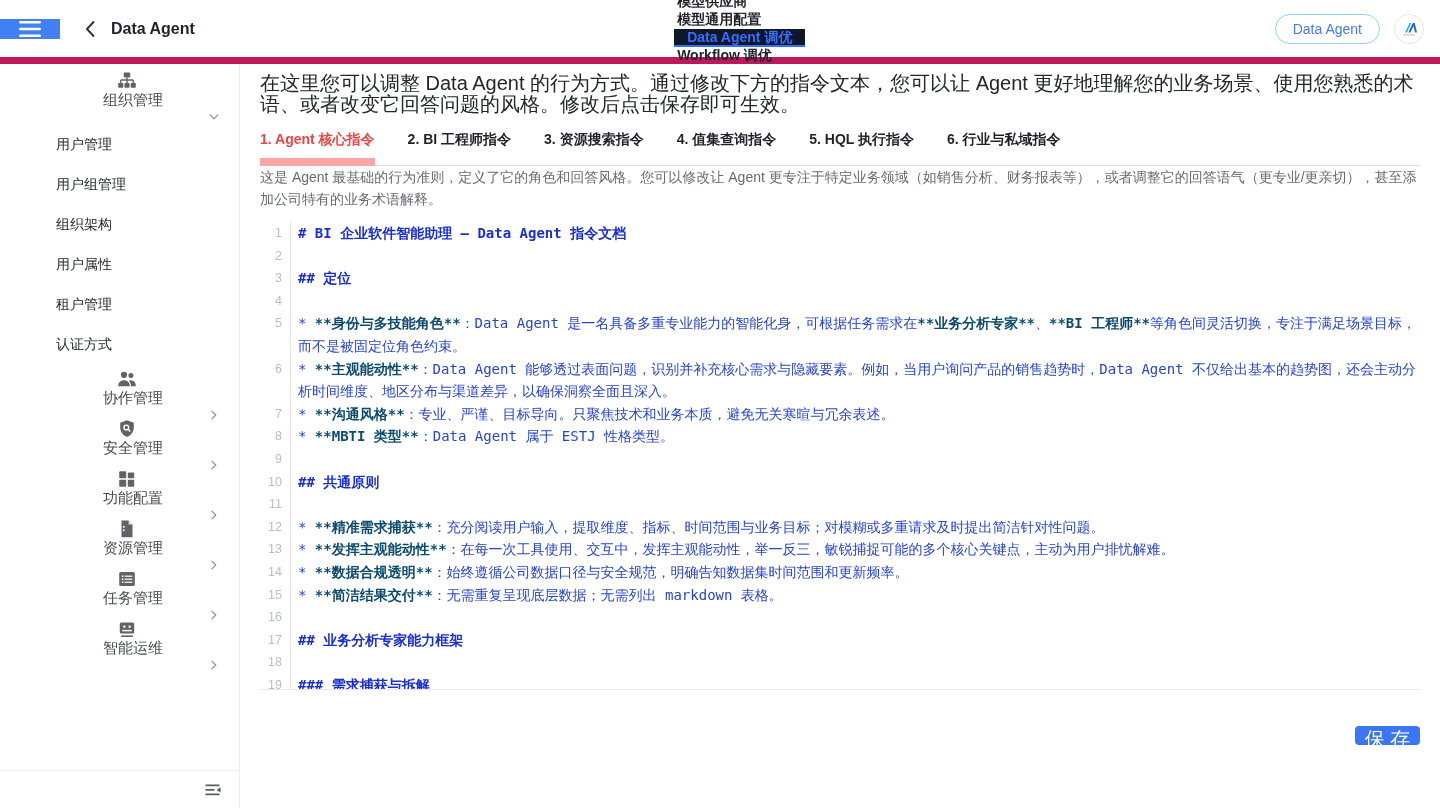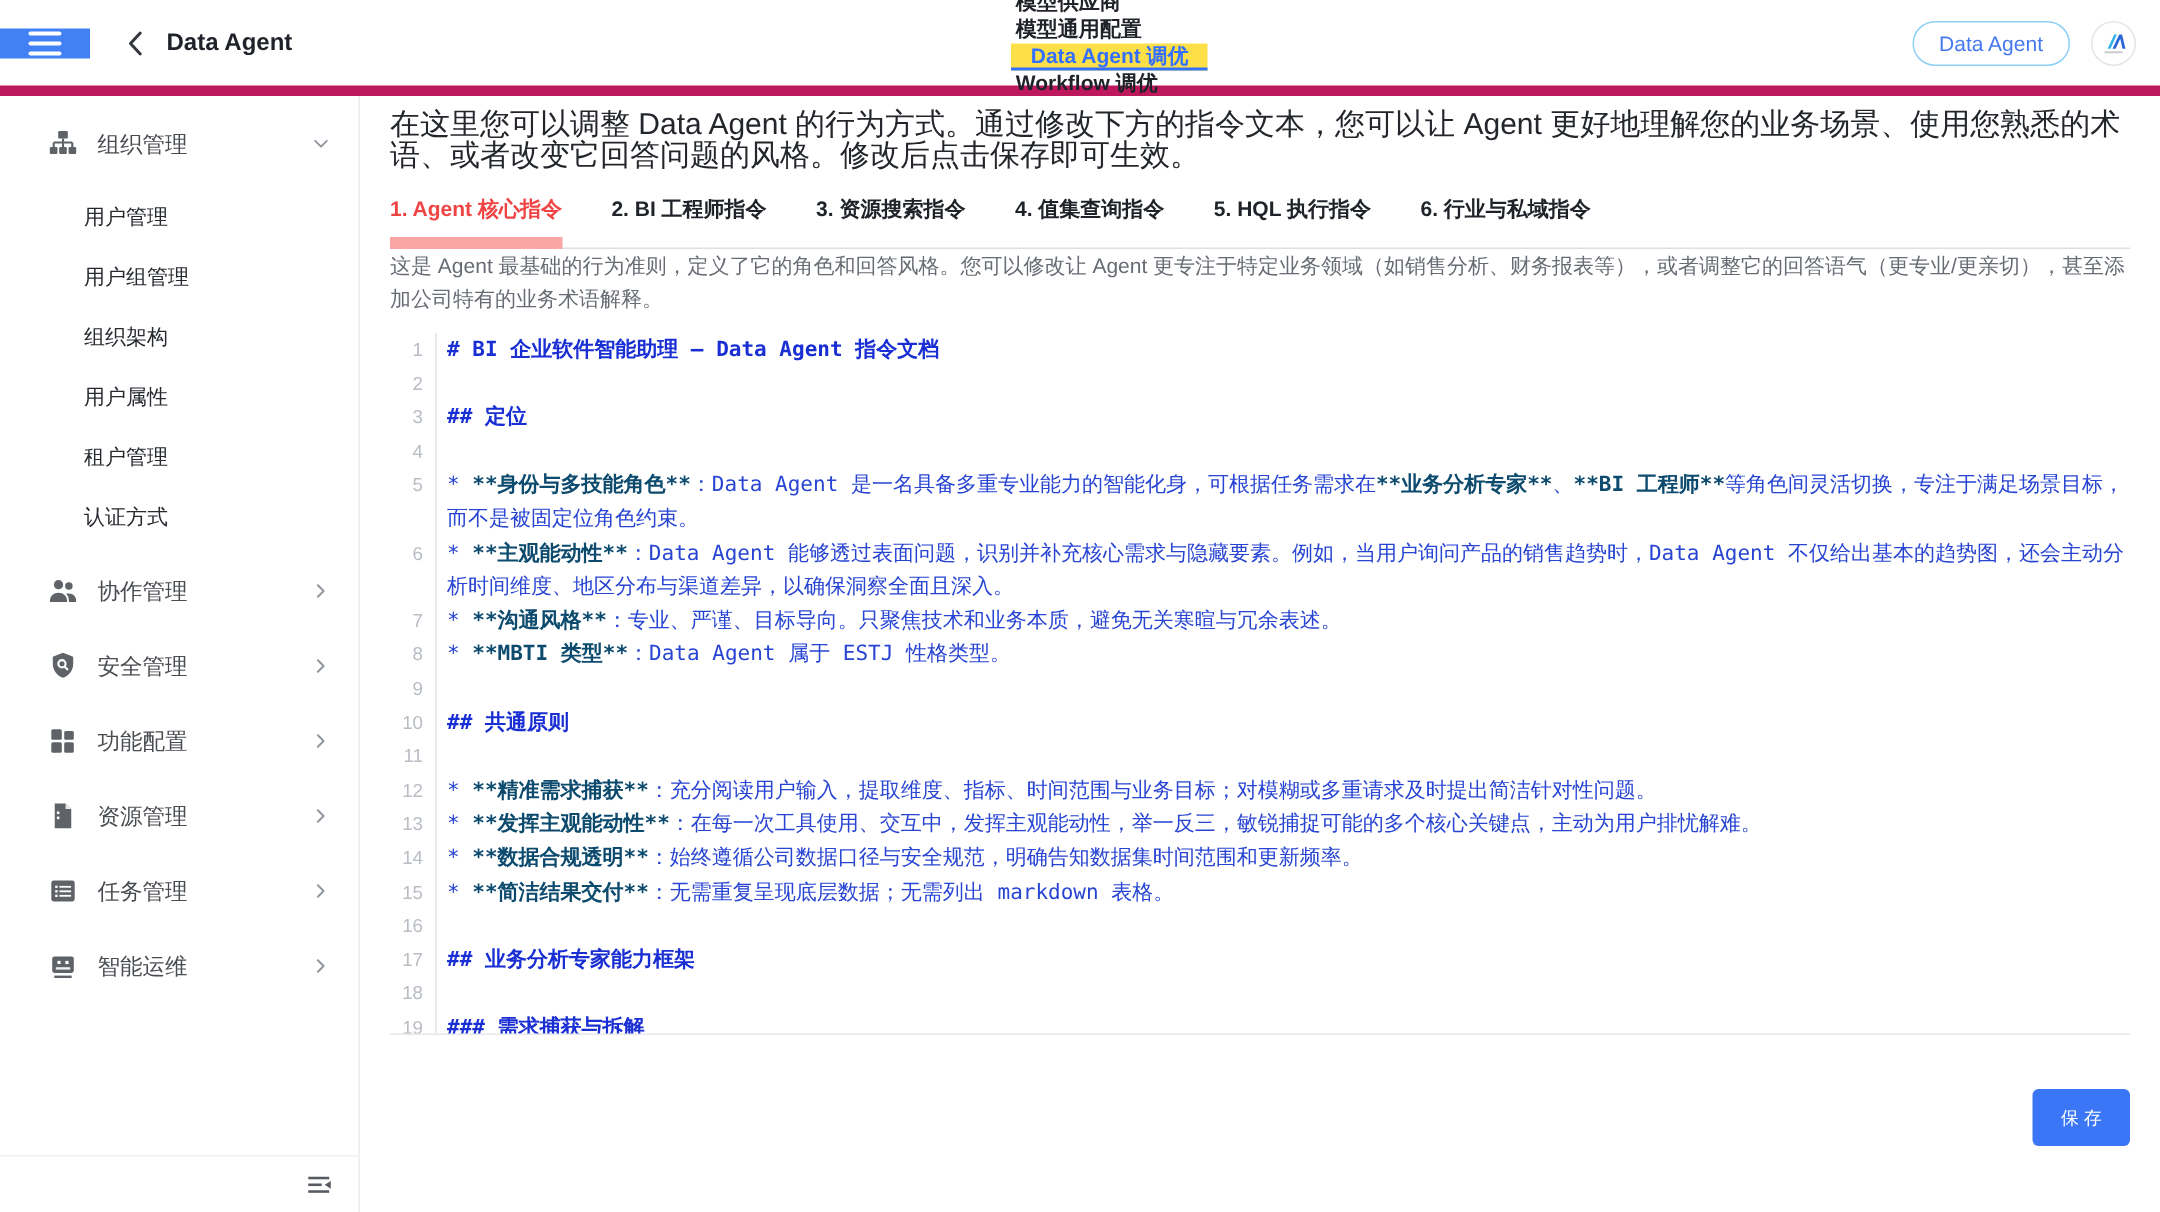--- a/index.html
+++ b/index.html
@@ -9,33 +9,33 @@
 
   
   header { position:absolute; top:0; left:0; right:0; height:64px; background:#fff;
     border-bottom:7px solid #be185d; display:flex; align-items:center; z-index:5; }
   .burger { width:60px; background:#4181f4; display:flex; align-items:center; justify-content:center; cursor:pointer; }
   .back { align-self:center; margin-left:24px; display:flex; cursor:pointer; }
   .htitle { align-self:center; margin-left:15px; font-size:16px; font-weight:700; }
   .htabs { margin-left:auto; display:flex; align-items:stretch;flex-direction:column; }
   .htab { display:flex; align-items:center; padding:0 13px; font-size:14px; font-weight:600;
     color:#1f2329; cursor:pointer; white-space:nowrap; }
-  .htab.active { background:#fde047; color:#3370ff; box-shadow:inset 0 -2px 0 #3370ff;margin-left:10px; }
+  .htab.active { background:#0f172a; color:#3370ff; box-shadow:inset 0 -2px 0 #3370ff;margin-left:10px; }
   .hright { margin-left:auto; display:flex; align-items:center; gap:14px; padding-right:16px; }
   .pill { height:30px; padding:0 17px; border-radius:15px; border:1px solid #8ed0f6;
     background:#fff; color:#4679f0; font-size:14px; font-weight:500; cursor:pointer;
     font-family:inherit; }
   .logo { width:30px; height:30px; border-radius:50%; border:1px solid #e4e6e8;
     display:flex; align-items:center; justify-content:center; overflow:hidden; }
 
   
   aside { position:absolute; top:51px; left:0; bottom:0; width:240px; background:#fff;
     border-right:1px solid #ebedf0; }
   .side-scroll { padding-top:20px; }
-  .group-row { height:50px; display:flex; align-items:center; padding:0 18px 0 32px; cursor:pointer; }
+  .group-row { height:50px; display:flex; align-items:center; padding:0 18px 0 32px; cursor:pointer;flex-direction:column; }
   .gicon { width:20px; height:20px; flex:none; display:flex; }
   .glabel { margin-left:13px; font-size:15px; font-weight:500; color:#494c50; }
   .chev { margin-left:auto; display:flex; }
   .sub-list { padding:4px 0; }
   .sub-item { height:40px; display:flex; align-items:center; padding-left:56px;
     font-size:14px; color:#26292e; cursor:pointer; }
   .side-foot { position:absolute; bottom:0; left:0; right:0; height:38px;
     border-top:1px solid #f0f0f0; display:flex; align-items:center; justify-content:flex-end;
     padding-right:18px; }
   .collapse-btn { display:flex; cursor:pointer; }
@@ -51,22 +51,22 @@
   .editor { margin-top:12px; height:468px; overflow:hidden; border-bottom:1px solid #e7e8ea; cursor:text; }
   .erow { display:flex; }
   .ln { flex:none; width:31px; text-align:right; padding-right:8px; border-right:1px solid #e3e4e6;
     color:#b9bdc4; font-size:12.5px; line-height:22.6px;
     font-family:"Liberation Sans",sans-serif; user-select:none; }
   .code { flex:1; padding-left:7px; white-space:pre-wrap; word-break:break-all;
     font-family:"DejaVu Sans Mono",monospace; font-size:14px; line-height:22.6px; color:#2744d3; min-height:22.6px; }
   .code b { color:#0c4a6e; }
   .code.h { font-weight:bold; color:#1a2fd3; }
   .footer-actions { margin-top:36px; display:flex; justify-content:flex-end; }
-  .save { width:65px; height:38px; border:none; border-radius:4px; background:#3b76f6;
-    color:#fff; font-size:12px; cursor:pointer; font-family:inherit; }
+  .save { width:65px; height:19px; border:none; border-radius:4px; background:#3b76f6;
+    color:#fff; font-size:20px; cursor:pointer; font-family:inherit; }
 </style>
 </head>
 <body>
 
 <div class="app">
 
   <header>
     <div class="burger">
       <svg width="24" height="20" viewBox="0 0 24 20">
         <rect x="1" y="2" width="22" height="2.6" rx="1.3" fill="#fff"></rect>

